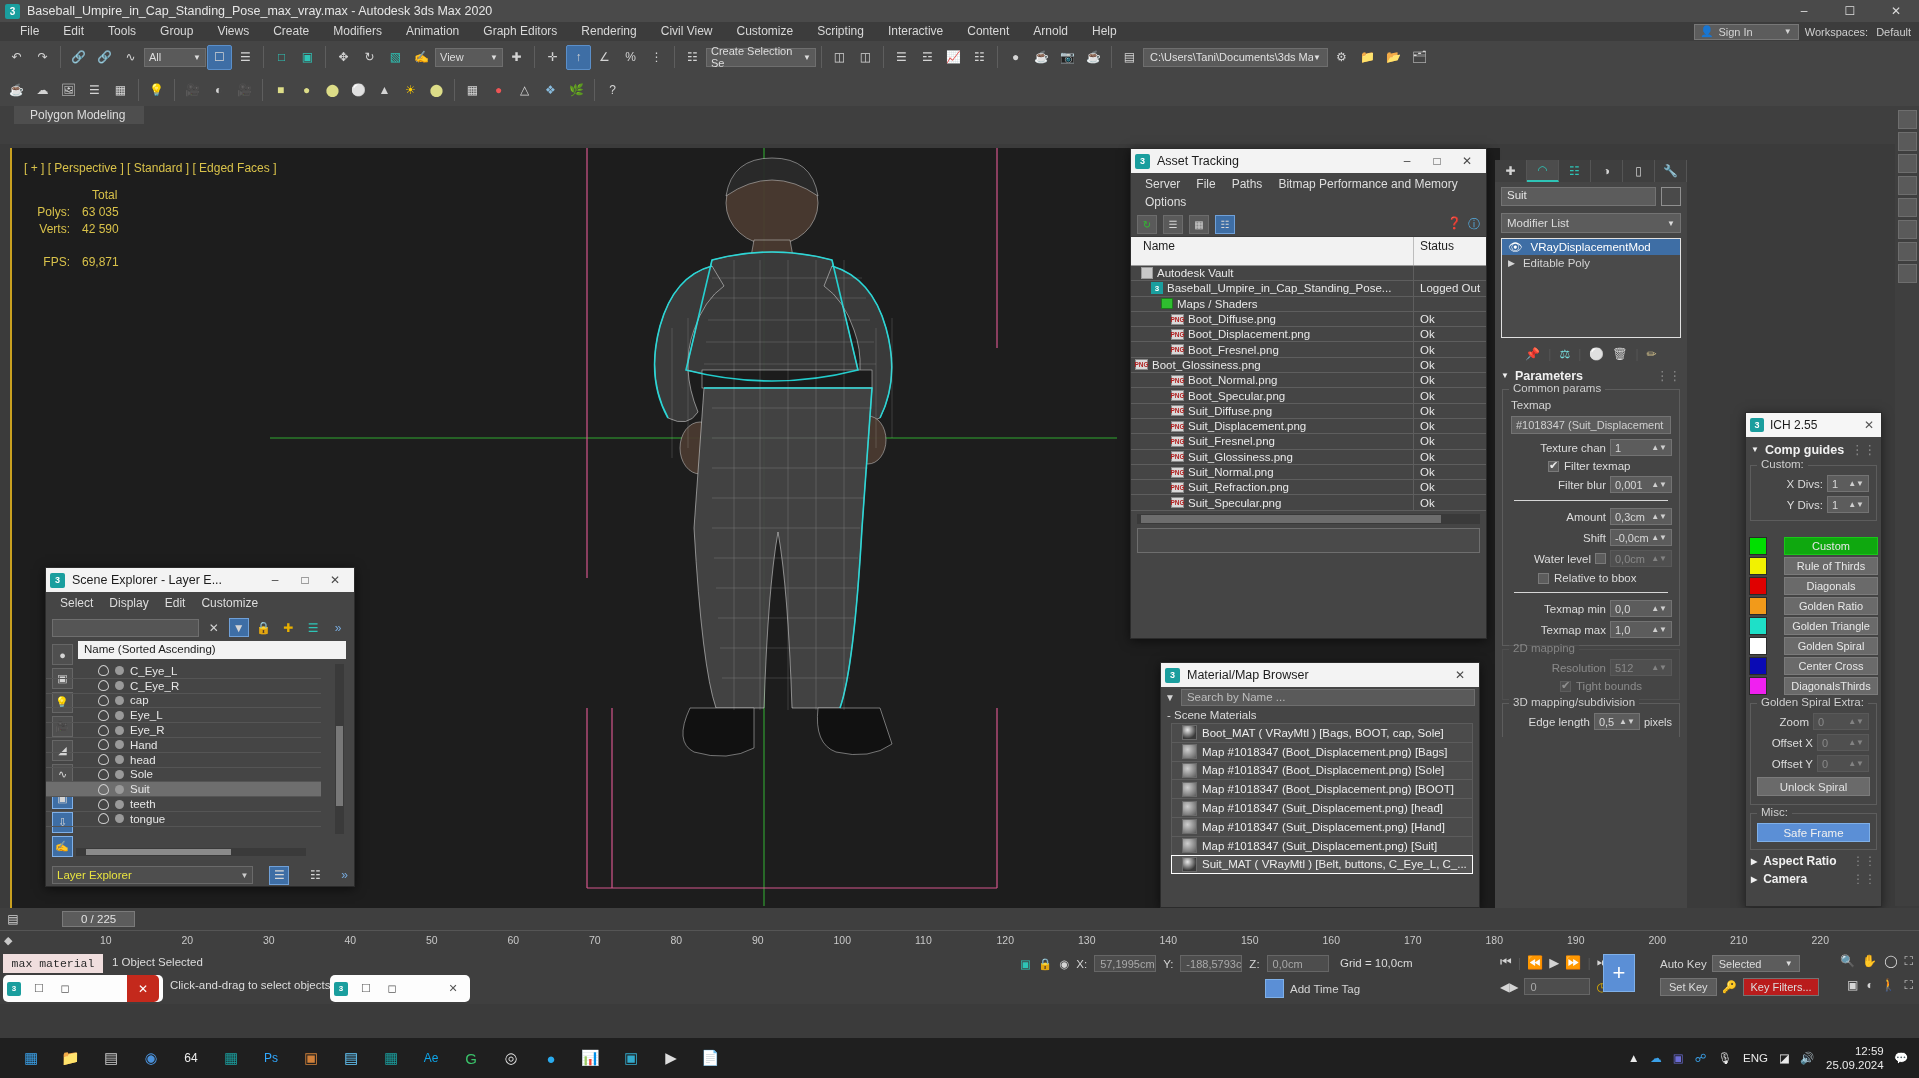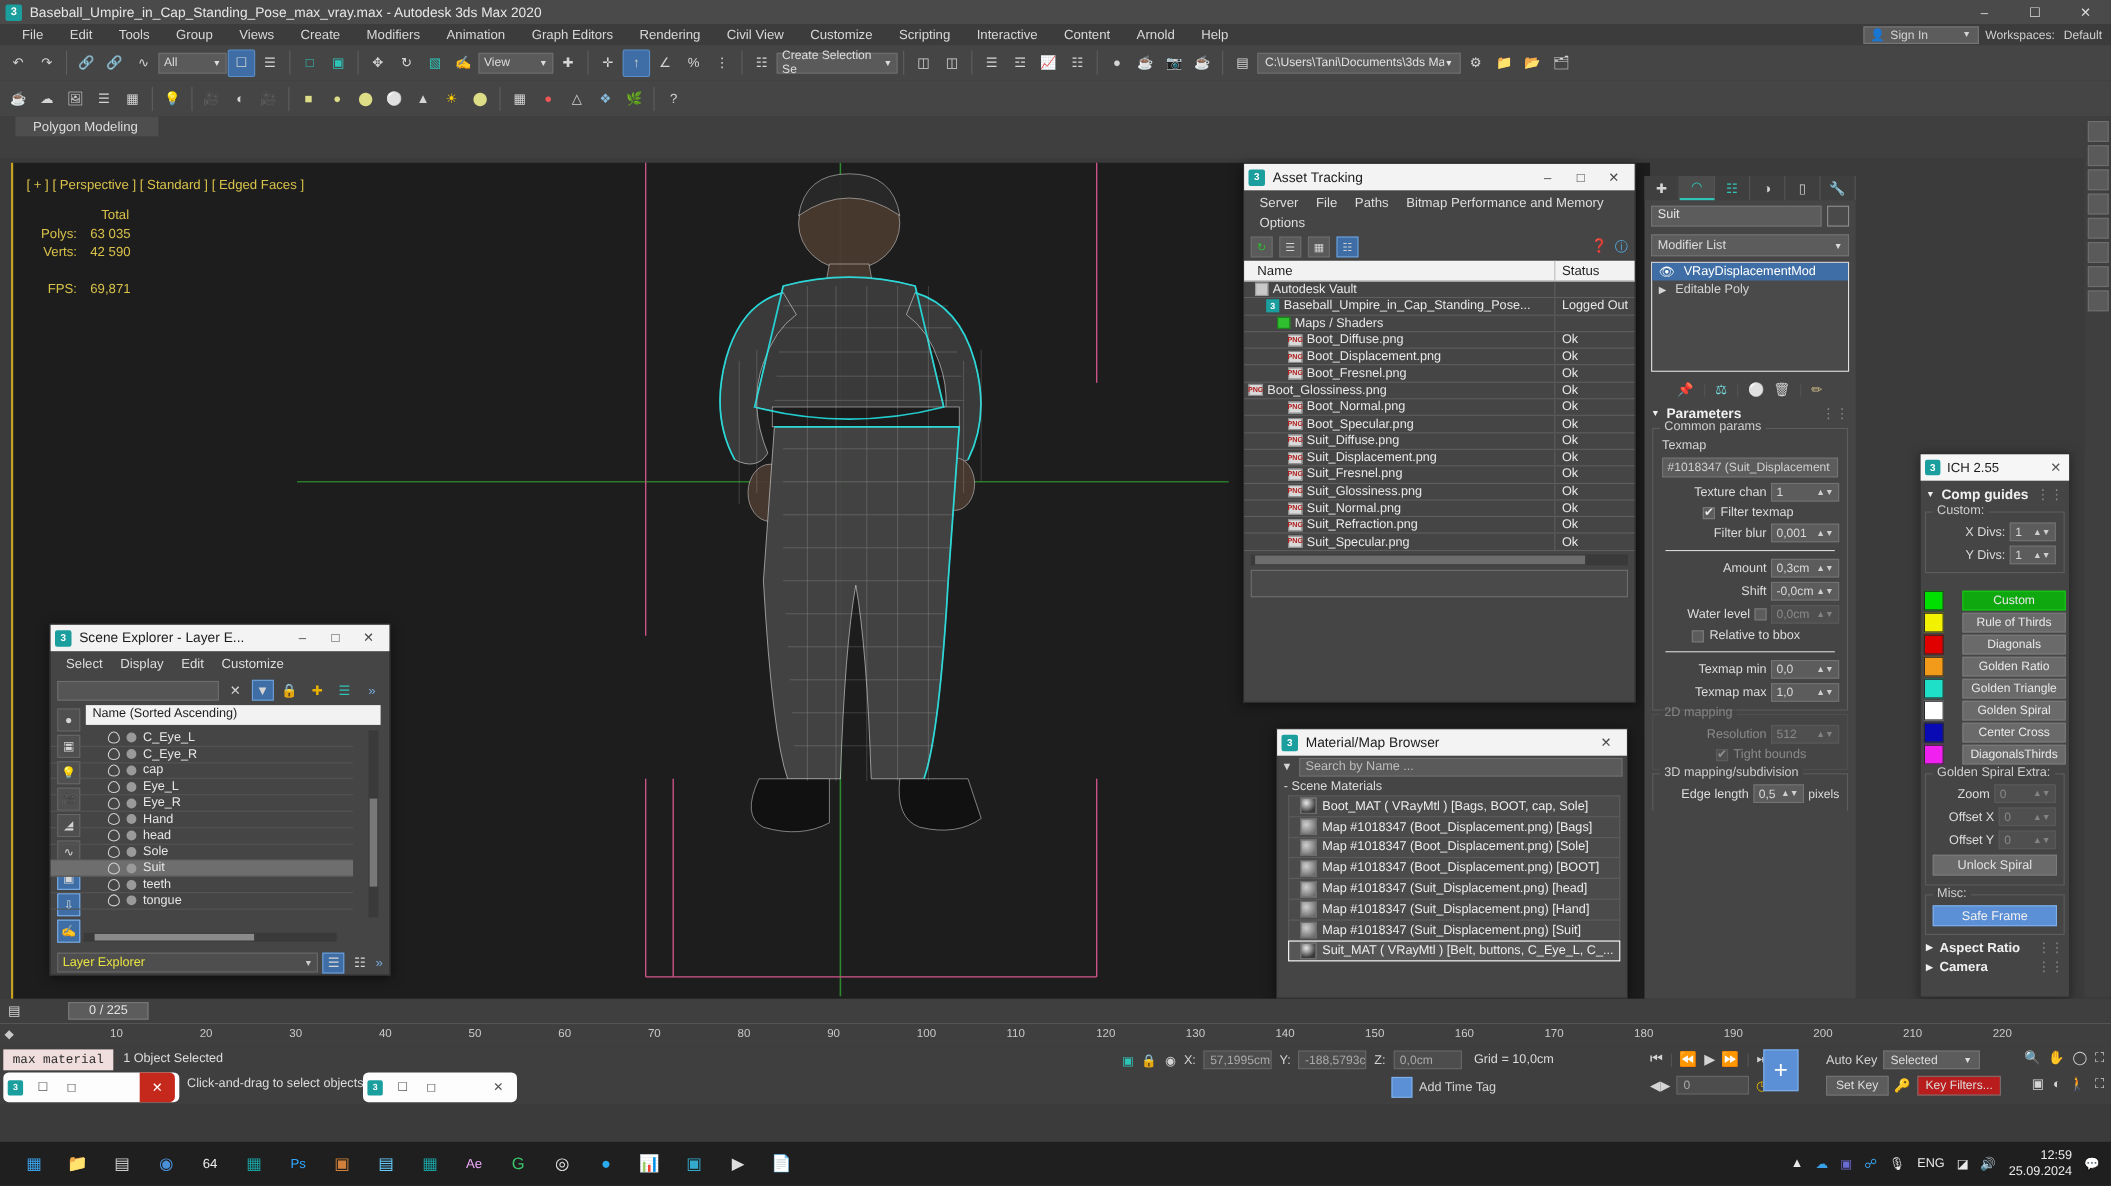--- a/index.html
+++ b/index.html
@@ -83,21 +83,21 @@
   .dlgmenu span { padding:2px 8px; font-size:12px; color:#dedede; }
 
   
   #asset { left:1130px; top:148px; width:357px; height:491px; }
   #asset .toolrow { height:24px; display:flex; align-items:center; padding:2px 6px; gap:6px;
     border-bottom:1px solid #3a3a3a; }
   #asset .tb { width:20px;height:19px;display:flex;align-items:center;justify-content:center;
     background:#5a5a5a;border:1px solid #6c6c6c;font-size:10px;}
   #asset .tb.sel { background:#3e6ea5; border-color:#6fa0d8; }
   #asset .helpb { margin-left:auto; display:flex; gap:6px; }
-  .listhdr { display:flex; height:19px; background:#f2f2f2; color:#1d1d1d; font-size:12px;
+  .listhdr { display:flex; height:29px; background:#f2f2f2; color:#1d1d1d; font-size:12px;
      border-bottom:1px solid #9a9a9a; }
   .listhdr .c1 { flex:1; padding:2px 0 0 12px; border-right:1px solid #bdbdbd; }
   .listhdr .c2 { width:72px; padding:2px 0 0 6px; }
   .arow { display:flex; height:15.3px; font-size:11.5px; border-bottom:1px solid #5e5e5e; align-items:center;}
   .arow .n { flex:1; display:flex; align-items:center; gap:4px; padding-left:4px; color:#e8e8e8; overflow:hidden;
      white-space:nowrap; border-right:1px solid #5e5e5e; height:100%; }
   .arow .s { width:72px; padding-left:6px; color:#e8e8e8; }
   .pngico { width:13px; height:11px; background:#d9d9d9; border:1px solid #8a8a8a; color:#b02020;
     font-size:6.5px; font-weight:bold; display:flex; align-items:center; justify-content:center; flex:none;}
   .vaultico { width:12px;height:12px;background:#c9c9c9;border:1px solid #9a9a9a;flex:none; }
@@ -132,21 +132,21 @@
   .orow { display:flex; align-items:center; height:14.8px; font-size:11.5px; color:#e6e6e6;
      border-bottom:1px solid #555; padding-left:52px; gap:6px; }
   .orow.sel { background:#6e6e6e; }
   .eye { width:11px; height:11px; border:1.5px solid #cfcfcf; border-radius:50% 50% 50% 50%/60% 60% 40% 40%; flex:none;}
   .dot { width:9px;height:9px;background:#9a9a9a;border-radius:50%; flex:none;}
   #scene .leftrail { position:absolute; left:6px; top:76px; width:22px; display:flex; flex-direction:column; gap:3px;}
   #scene .rail { width:21px;height:21px;background:#4f4f4f;border:1px solid #666;
      display:flex;align-items:center;justify-content:center;font-size:11px;}
   #scene .rail.on { background:#3e6ea5; border-color:#7fb0e8;}
   #scene .foot { position:absolute; left:0; bottom:0; width:100%; height:22px;
-     display:flex; align-items:center; gap:4px; padding:0 6px; }
+     display:flex; align-items:center; gap:16px; padding:0 6px; }
   #scene .lecombo { flex:1; height:18px; background:#4e4e4e; border:1px solid #6a6a6a; color:#e8e340;
      font-size:11.5px; display:flex; align-items:center; padding:0 4px;}
 
   
   #cmdpanel { left:1495px; top:160px; width:192px; height:748px; background:#454545; }
   #cmdpanel .tabrow { display:flex; height:22px; background:#3f3f3f; }
   #cmdpanel .ctab { flex:1; display:flex; align-items:center; justify-content:center; font-size:12px;
     border-right:1px solid #555; }
   #cmdpanel .ctab.on { background:#4c4c4c; border-bottom:2px solid #2ec4b6; }
   .namerow { display:flex; gap:5px; padding:5px 6px; }
@@ -1148,21 +1148,21 @@
   <div class="ti start" style="color:#3aa0e8">▦</div>
   <div class="ti" style="color:#f0b93a">📁</div>
   <div class="ti" style="color:#ccc">▤</div>
   <div class="ti" style="color:#4a90d9">◉</div>
   <div class="ti" style="color:#eee;font-size:12px">64</div>
   <div class="ti" style="color:#1a9e9e">▦</div>
   <div class="ti" style="color:#31a8ff;font-size:12px">Ps</div>
   <div class="ti" style="color:#d0803a">▣</div>
   <div class="ti" style="color:#6cf">▤</div>
   <div class="ti" style="color:#1a9e9e">▦</div>
-  <div class="ti" style="color:#f0abfc;font-size:12px">Ae</div>
+  <div class="ti" style="color:#0ea5e9;font-size:12px">Ae</div>
   <div class="ti" style="color:#3ac36a">G</div>
   <div class="ti" style="color:#ddd">◎</div>
   <div class="ti" style="color:#2aabee">●</div>
   <div class="ti" style="color:#f0b93a">📊</div>
   <div class="ti" style="color:#3ac;">▣</div>
   <div class="ti" style="color:#ddd">▶</div>
   <div class="ti" style="color:#eee">📄</div>
   <div class="tray">
     <span>▲</span>
     <span style="color:#3aa0e8">☁</span>

